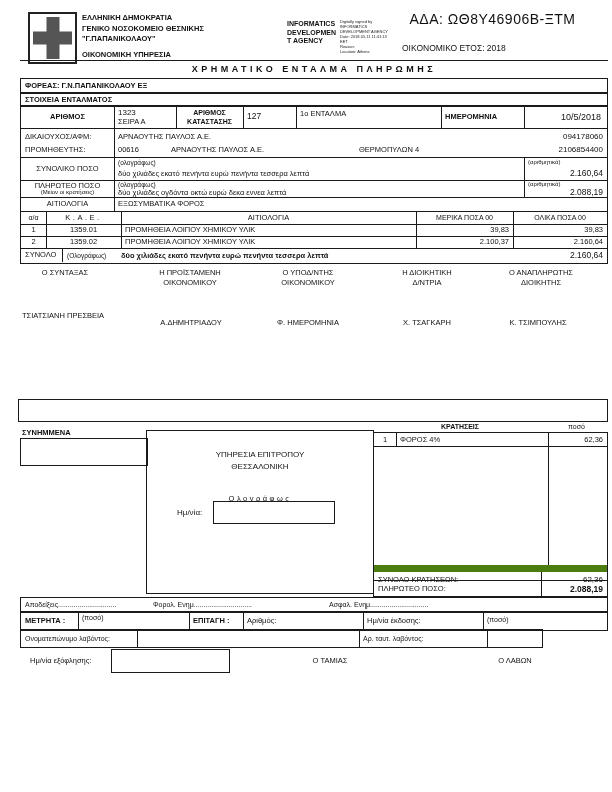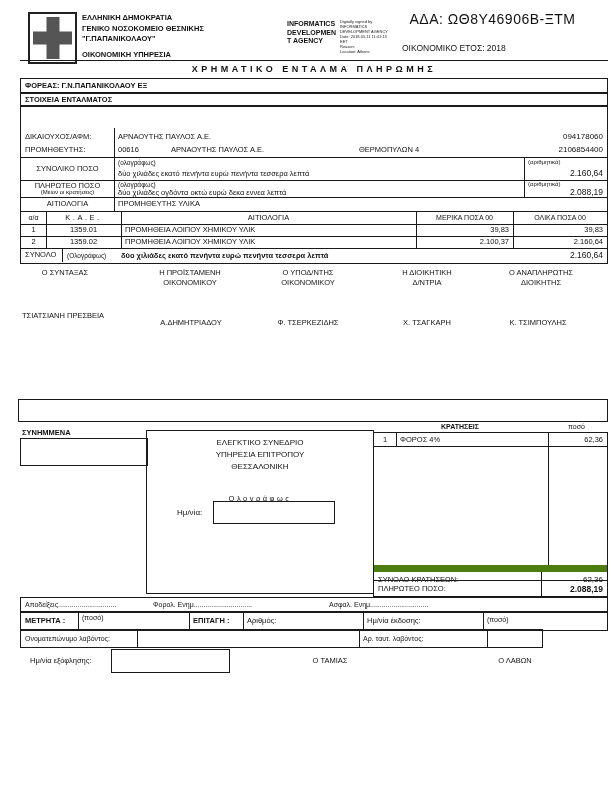--- a/index.html
+++ b/index.html
@@ -57,20 +57,37 @@
   </div>
 
   <div class="ab f9 bold c ls" style="left:20px;top:64px;width:588px">ΧΡΗΜΑΤΙΚΟ ΕΝΤΑΛΜΑ ΠΛΗΡΩΜΗΣ</div>
 
   <div class="ab bd" style="left:20px;top:93px;width:586px;height:12px">
     <div class="ab f75 bold" style="left:4px;top:1px">ΣΤΟΙΧΕΙΑ ΕΝΤΑΛΜΑΤΟΣ</div>
   </div>
 
   <div class="ab bd" style="left:20px;top:105px;width:586px;height:157px">
 
+    <div class="row" style="top:0;height:22px">
+      <div class="ab f75 bold c" style="left:0;width:93px;line-height:22px">ΑΡΙΘΜΟΣ</div>
+      <div class="vl" style="left:93px"></div>
+      <div class="ab f8" style="left:97px;top:2px">1323</div>
+      <div class="ab f75" style="left:97px;top:11px">ΣΕΙΡΑ Α</div>
+      <div class="vl" style="left:155px"></div>
+      <div class="ab f7 bold c pre" style="left:155px;top:2px;width:67px;line-height:9px">ΑΡΙΘΜΟΣ
+ΚΑΤΑΣΤΑΣΗΣ</div>
+      <div class="vl" style="left:222px"></div>
+      <div class="ab f85" style="left:226px;top:5px">127</div>
+      <div class="vl" style="left:275px"></div>
+      <div class="ab f75" style="left:279px;top:3px">1ο ΕΝΤΑΛΜΑ</div>
+      <div class="vl" style="left:420px"></div>
+      <div class="ab f75 bold" style="left:424px;line-height:22px">ΗΜΕΡΟΜΗΝΙΑ</div>
+      <div class="vl" style="left:503px"></div>
+      <div class="ab f9 r" style="left:503px;right:6px;line-height:22px">10/5/2018</div>
+    </div>
 
     <div class="row" style="top:22px;height:29px">
       <div class="vl" style="left:93px"></div>
       <div class="ab f75" style="left:4px;top:4px">ΔΙΚΑΙΟΥΧΟΣ/ΑΦΜ:</div>
       <div class="ab f75" style="left:97px;top:4px">ΑΡΝΑΟΥΤΗΣ ΠΑΥΛΟΣ Α.Ε.</div>
       <div class="ab f8 r" style="left:460px;right:4px;top:4px">094178060</div>
       <div class="ab f75" style="left:4px;top:17px">ΠΡΟΜΗΘΕΥΤΗΣ:</div>
       <div class="ab f75" style="left:97px;top:17px">00616</div>
       <div class="ab f75" style="left:150px;top:17px">ΑΡΝΑΟΥΤΗΣ ΠΑΥΛΟΣ Α.Ε.</div>
       <div class="ab f75" style="left:338px;top:17px">ΘΕΡΜΟΠΥΛΩΝ 4</div>
@@ -94,21 +111,21 @@
       <div class="ab f6 c" style="left:0;width:93px;top:9px">(Μείον οι κρατήσεις)</div>
       <div class="ab f65" style="left:97px;top:1px">(ολογράφως)</div>
       <div class="ab f75" style="left:97px;top:8px">δύο χιλιάδες ογδόντα οκτώ  ευρώ  δεκα εννεα λεπτά</div>
       <div class="ab f6" style="left:507px;top:1px">(αριθμητικά)</div>
       <div class="ab f85 r" style="left:503px;right:4px;top:7px">2.088,19</div>
     </div>
 
     <div class="row" style="top:91px;height:14px">
       <div class="vl" style="left:93px"></div>
       <div class="ab f75 c" style="left:0;width:93px;line-height:14px">ΑΙΤΙΟΛΟΓΙΑ</div>
-      <div class="ab f75" style="left:97px;line-height:14px">ΠΡΟΜΗΘΕΥΤΗΣ ΥΛΙΚΑ</div>
+      <div class="ab f75" style="left:97px;line-height:14px">ΕΞΩΣΥΜΒΑΤΙΚΑ ΦΟΡΟΣ</div>
     </div>
 
     <div class="row" style="top:105px;height:13px">
       <div class="vl" style="left:25px"></div>
       <div class="vl" style="left:100px"></div>
       <div class="vl" style="left:395px"></div>
       <div class="vl" style="left:492px"></div>
       <div class="ab f7 c" style="left:0;width:25px;line-height:13px">α/α</div>
       <div class="ab f75 c ls2" style="left:25px;width:75px;line-height:13px">Κ.Α.Ε.</div>
       <div class="ab f75 c" style="left:100px;width:295px;line-height:13px">ΑΙΤΙΟΛΟΓΙΑ</div>
@@ -154,21 +171,21 @@
 ΟΙΚΟΝΟΜΙΚΟΥ</div>
   <div class="ab f75 c pre" style="left:258px;top:268px;width:100px;line-height:9.5px">Ο ΥΠΟΔ/ΝΤΗΣ
 ΟΙΚΟΝΟΜΙΚΟΥ</div>
   <div class="ab f75 c pre" style="left:377px;top:268px;width:100px;line-height:9.5px">Η ΔΙΟΙΚΗΤΙΚΗ
 Δ/ΝΤΡΙΑ</div>
   <div class="ab f75 c pre" style="left:481px;top:268px;width:120px;line-height:9.5px">Ο ΑΝΑΠΛΗΡΩΤΗΣ
 ΔΙΟΙΚΗΤΗΣ</div>
 
   <div class="ab f75" style="left:22px;top:311px">ΤΣΙΑΤΣΙΑΝΗ ΠΡΕΣΒΕΙΑ</div>
   <div class="ab f75 c" style="left:141px;top:318px;width:100px">Α.ΔΗΜΗΤΡΙΑΔΟΥ</div>
-  <div class="ab f75 c" style="left:258px;top:318px;width:100px">Φ. ΤΣΕΡΚΕΖΙΔΗΣ</div>
+  <div class="ab f75 c" style="left:258px;top:318px;width:100px">Φ. ΗΜΕΡΟΜΗΝΙΑ</div>
   <div class="ab f75 c" style="left:377px;top:318px;width:100px">Χ. ΤΣΑΓΚΑΡΗ</div>
   <div class="ab f75 c" style="left:478px;top:318px;width:120px">Κ. ΤΣΙΜΠΟΥΛΗΣ</div>
 
   <div class="ab bd" style="left:18px;top:399px;width:588px;height:21px"></div>
 
   <div class="ab f7 bold c" style="left:373px;top:423px;width:174px">ΚΡΑΤΗΣΕΙΣ</div>
   <div class="ab f7 c" style="left:547px;top:423px;width:59px">ποσό</div>
 
   <div class="ab bd" style="left:373px;top:432px;width:233px;height:163px">
     <div class="row" style="top:0;height:13px">
@@ -188,21 +205,20 @@
       <div class="vl" style="left:167px"></div>
       <div class="ab f75" style="left:4px;line-height:16px">ΠΛΗΡΩΤΕΟ ΠΟΣΟ:</div>
       <div class="ab f85 bold r" style="left:167px;right:4px;line-height:16px">2.088,19</div>
     </div>
   </div>
 
   <div class="ab f75 bold" style="left:22px;top:428px">ΣΥΝΗΜΜΕΝΑ</div>
   <div class="ab bd" style="left:20px;top:438px;width:126px;height:26px"></div>
 
   <div class="ab bd" style="left:146px;top:430px;width:226px;height:162px">
-    <div class="ab f8 c" style="left:0;right:0;top:7px">ΕΛΕΓΚΤΙΚΟ ΣΥΝΕΔΡΙΟ</div>
     <div class="ab f8 c" style="left:0;right:0;top:31px">ΘΕΣΣΑΛΟΝΙΚΗ</div>
     <div class="ab f8 c" style="left:0;right:0;top:19px">ΥΠΗΡΕΣΙΑ ΕΠΙΤΡΟΠΟΥ</div>
     <div class="ab f75 c ls2" style="left:0;right:0;top:63px">Ολογράφως</div>
     <div class="ab f8" style="left:30px;top:77px">Ημ/νία:</div>
     <div class="ab bd" style="left:66px;top:70px;width:120px;height:21px;background:#fff"></div>
   </div>
 
   <div class="ab bd" style="left:20px;top:597px;width:586px;height:14px">
     <div class="ab f7" style="left:4px;line-height:14px">Αποδείξεις..............................</div>
     <div class="ab f7" style="left:132px;line-height:14px">Φορολ. Ενημ..............................</div>

